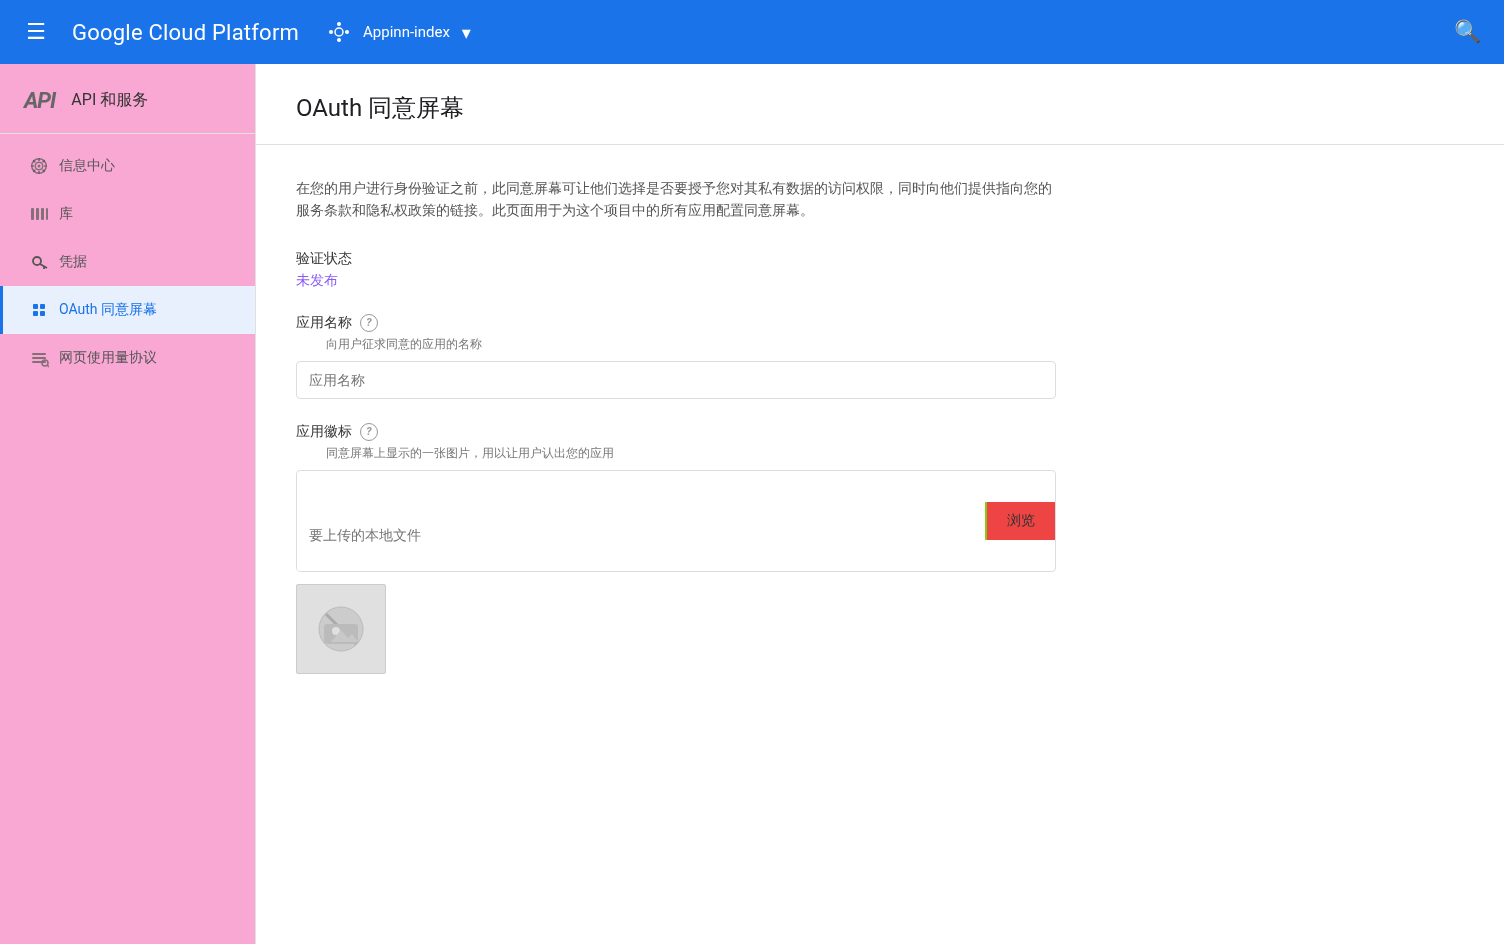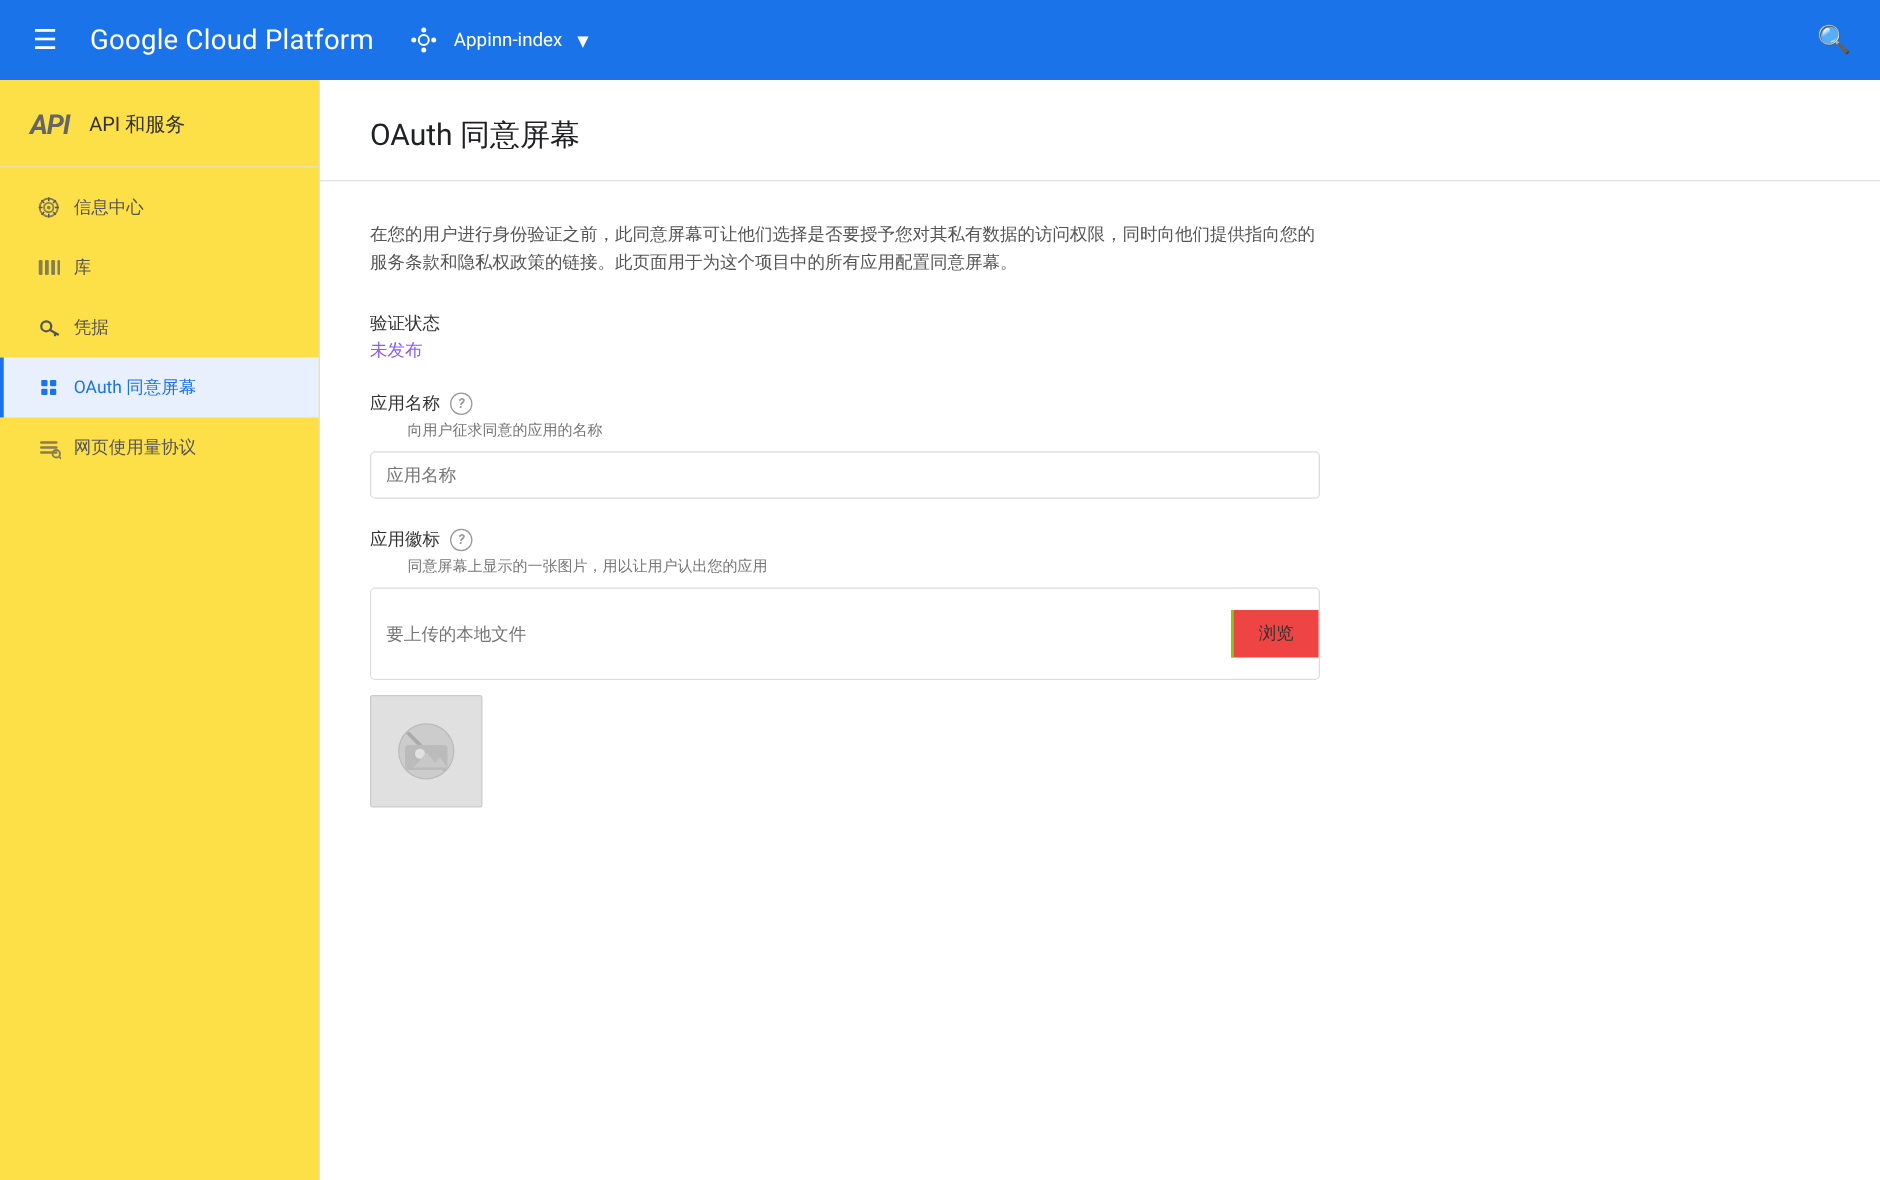--- a/index.html
+++ b/index.html
@@ -80,21 +80,21 @@
     
     .page-layout {
       display: flex;
       margin-top: 64px;
       min-height: calc(944px - 64px);
     }
 
     
     .sidebar {
       width: 256px;
-      background: #fde047;
+      background: #f9a8d4;
       border-right: 1px solid #e0e0e0;
       flex-shrink: 0;
       padding-top: 0;
     }
     .sidebar-header {
       display: flex;
       align-items: center;
       gap: 16px;
       padding: 24px 24px 20px 24px;
       border-bottom: 1px solid #e0e0e0;
@@ -232,20 +232,21 @@
       overflow: hidden;
     }
     .file-input-text {
       flex: 1;
       padding: 28px 12px;
       font-size: 14px;
       color: #aaa;
       background: #fff;
       border: none;
       outline: none;
+      margin-top: 28px;
     }
     .browse-btn {
       padding: 10px 20px;
       background: #ef4444;
       border: none;
       border-left: 2px solid #84cc16;
       font-size: 14px;
       color: #333;
       cursor: pointer;
       white-space: nowrap;

